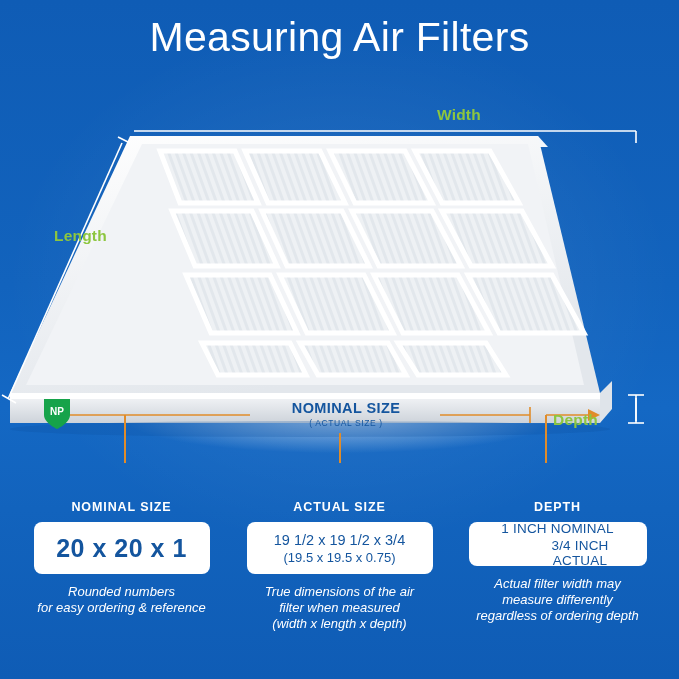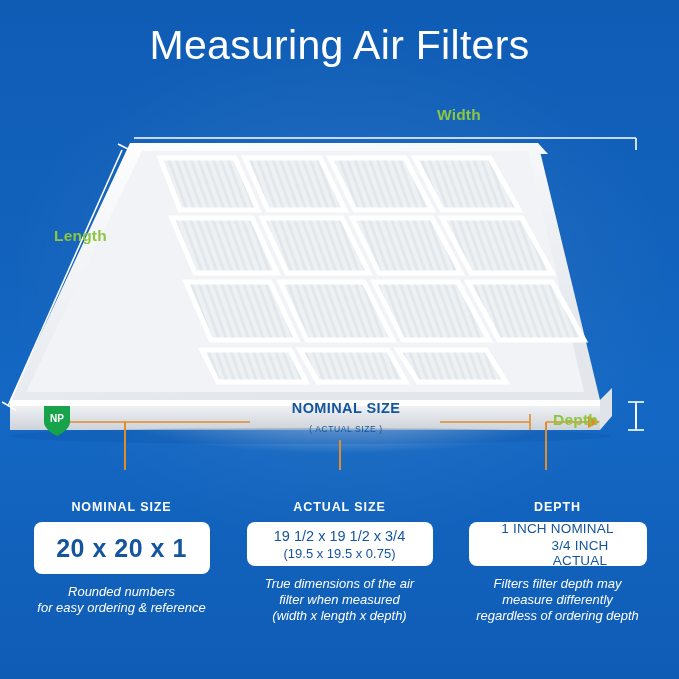--- a/index.html
+++ b/index.html
@@ -24,35 +24,35 @@
   #stage::before {
     content: "";
     position: absolute;
     inset: 0;
     background: radial-gradient(ellipse 70% 55% at 50% 42%, rgba(255,255,255,0.10), rgba(0,0,0,0) 70%);
     pointer-events: none;
   }
 
   .title {
     position: absolute;
-    top: 22px;
+    top: 14px;
     left: 0;
     width: 679px;
     text-align: center;
     color: #ffffff;
     font-size: 41px;
     font-weight: 400;
     letter-spacing: 0.3px;
   }
 
   
   .illus {
     position: absolute;
     left: 0;
-    top: 110px;
+    top: 103px;
     width: 679px;
     height: 360px;
   }
   .illus svg {
     display: block;
   }
 
   .lbl {
     position: absolute;
     color: #8dc63f;
@@ -74,21 +74,21 @@
   }
   .nominal-band .n1 {
     font-size: 14.5px;
     font-weight: bold;
     letter-spacing: 0.4px;
     color: #14559e;
   }
   .nominal-band .n2 {
     font-size: 8.5px;
     letter-spacing: 0.6px;
-    margin-top: 8px;
+    margin-top: 2px;
     color: #14559e;
   }
 
   
   .glow {
     position: absolute;
     left: 40px;
     top: 400px;
     width: 600px;
     height: 95px;
@@ -132,21 +132,21 @@
     height: 52px;
     width: 176px;
     margin: 0 auto;
   }
   .box.big .l1 {
     font-size: 25px;
     font-weight: bold;
     letter-spacing: 0.5px;
   }
   .box.med {
-    height: 44px;
+    height: 52px;
     width: 186px;
     margin: 0 auto;
   }
   .box.med .l1 { font-size: 14.5px; }
   .box.med .l2 { font-size: 13px; margin-top: 2px; }
   .box.small {
     height: 44px;
     width: 178px;
     margin: 0 auto;
   }
@@ -307,20 +307,20 @@
       </div>
     </div>
 
     <div class="card">
       <div class="head">DEPTH</div>
       <div class="box small">
         <div class="l1">1 INCH NOMINAL</div>
         <div class="l2">3/4 INCH ACTUAL</div>
       </div>
       <div class="caption">
-        <div>Filters filter depth may</div>
+        <div>Actual filter width may</div>
         <div>measure differently</div>
         <div>regardless of ordering depth</div>
       </div>
     </div>
 
   </div>
 </div>
 
 </body></html>

